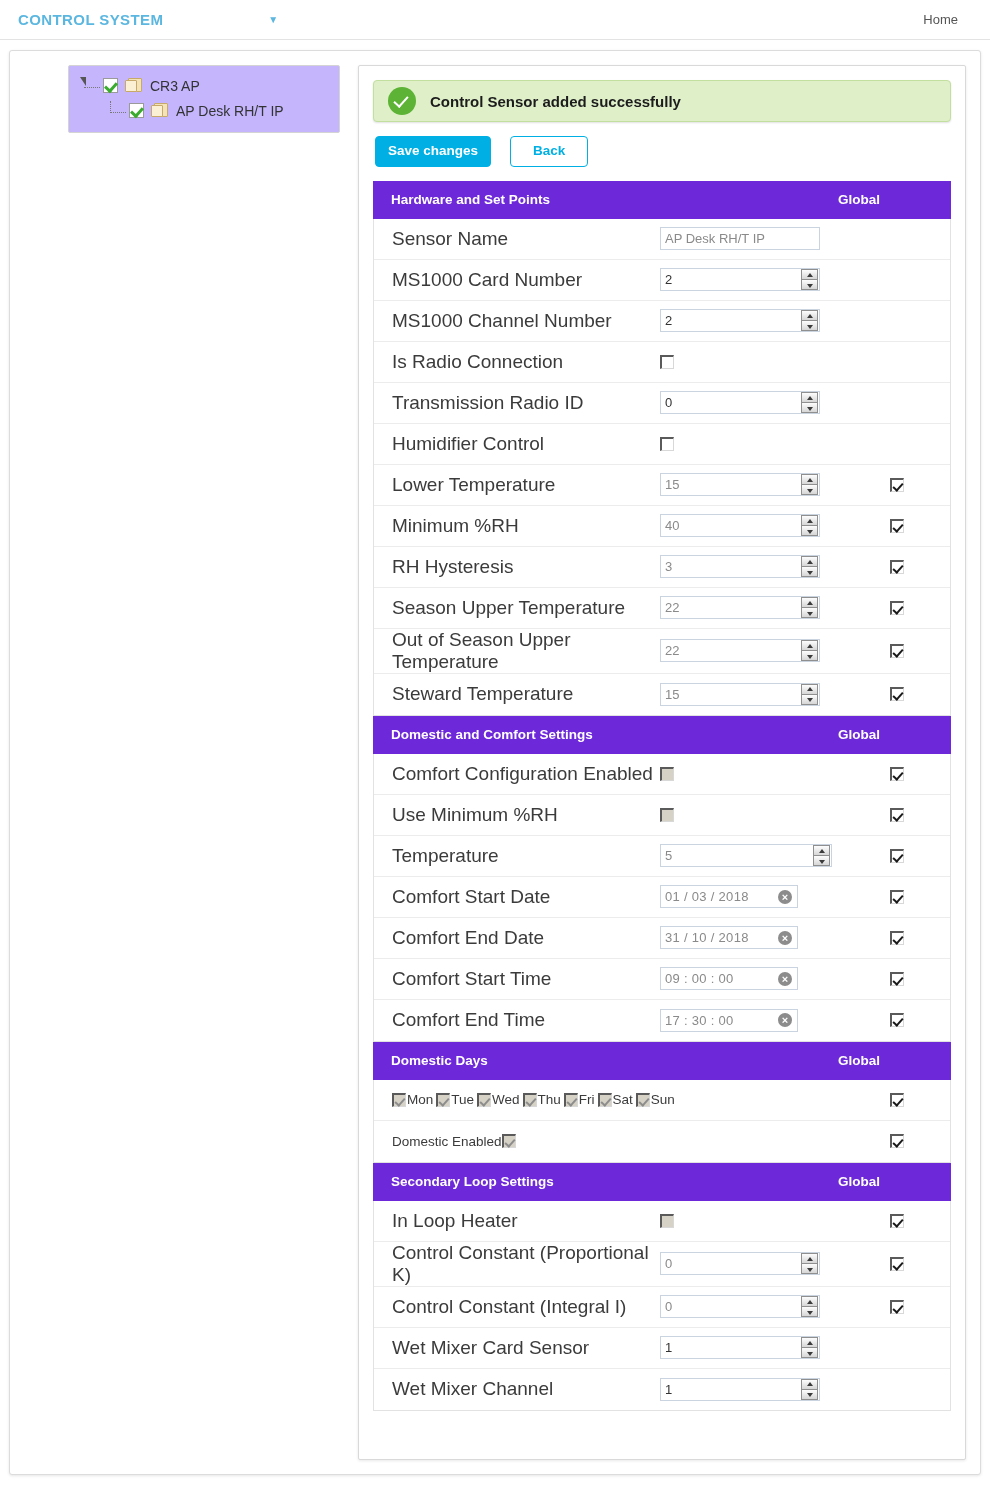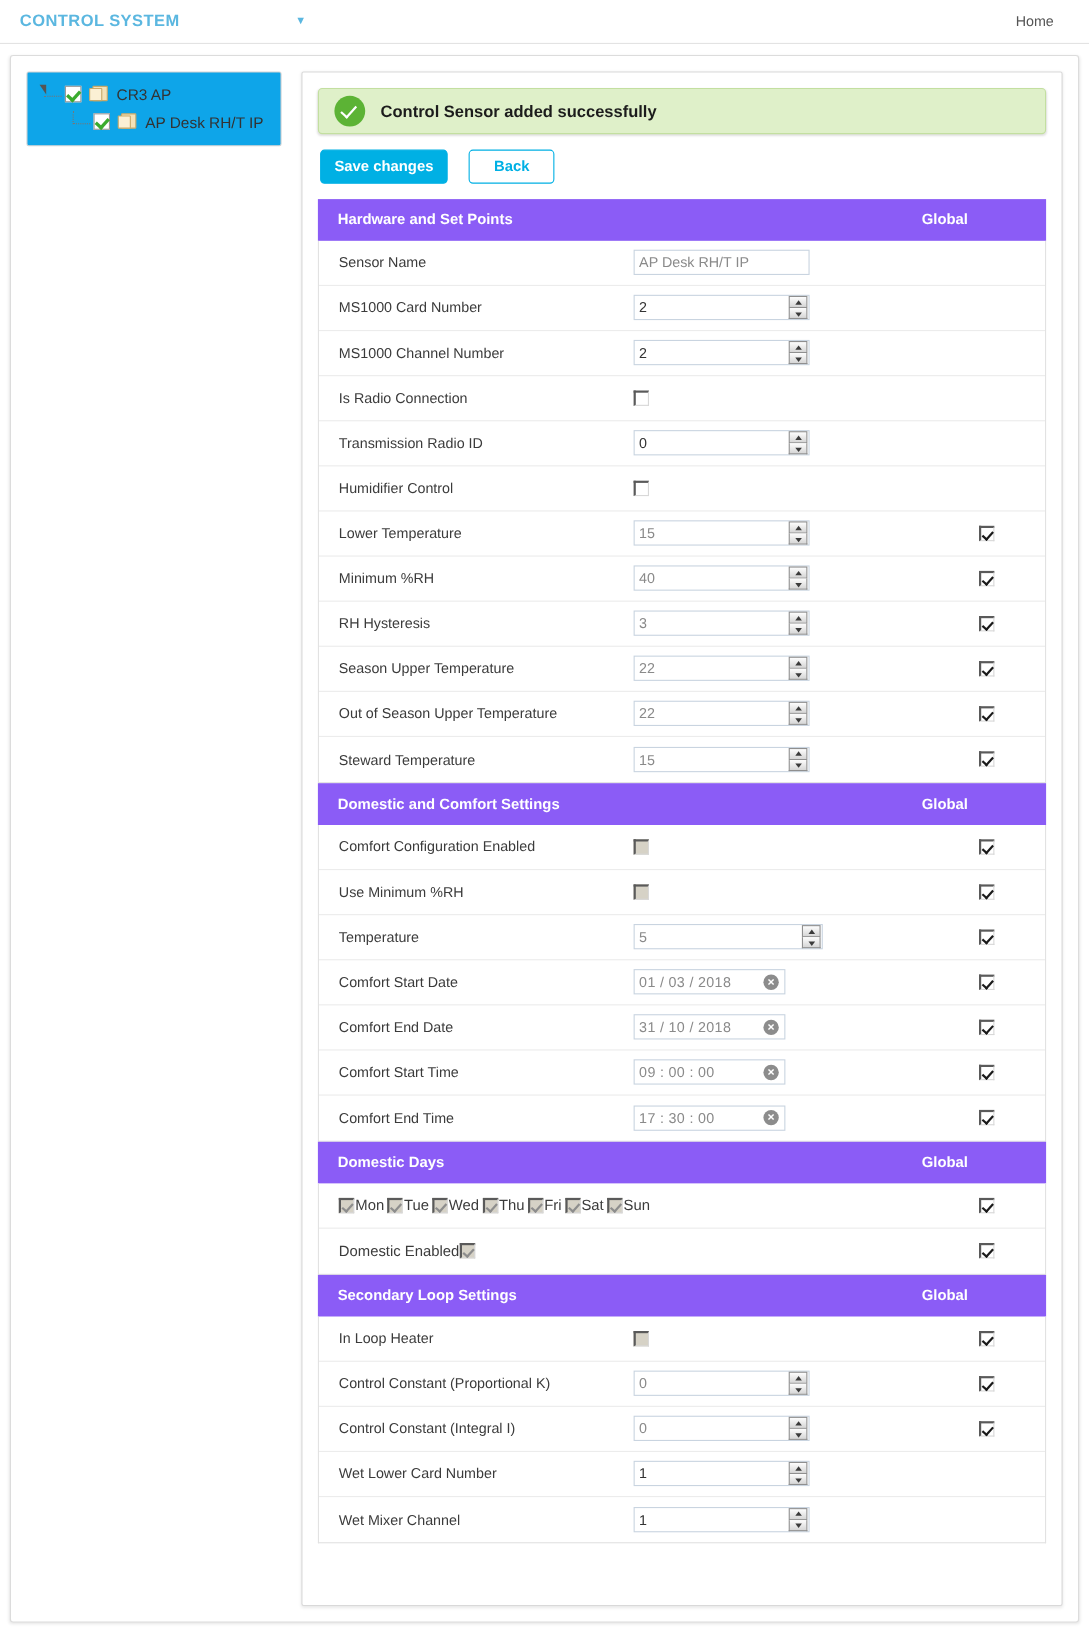--- a/index.html
+++ b/index.html
@@ -49,26 +49,27 @@
     box-shadow: 0 1px 3px rgba(0,0,0,0.10);
     min-height: 1425px;
     padding: 14px;
     display: flex;
     align-items: flex-start;
     gap: 18px;
   }
 
   
   .tree-box {
-    width: 232px;
+    width: 272px;
     border: 1px solid #d4d4d4;
     border-radius: 2px;
-    background: #0ea5e9;
+    background: #c4b5fd;
     padding: 7px 8px 9px 8px;
     flex: none;
+    margin-left: 44px;
   }
   .tree-row {
     display: flex;
     align-items: center;
     height: 25px;
     font-size: 14px;
     color: #333;
     white-space: nowrap;
   }
   .tree-row.child { padding-left: 26px; }
@@ -199,21 +200,21 @@
   .btn-outline {
     background: #ffffff;
     color: #00b0e4;
     border: 1px solid #00b0e4;
     padding: 7px 22px;
   }
 
   
   .section { margin-top: 0; }
   .section-head {
-    background: #8b5cf6;
+    background: #6d28d9;
     color: #ffffff;
     height: 38px;
     display: flex;
     align-items: center;
     padding: 0 18px;
     font-size: 13.5px;
     font-weight: bold;
   }
   .section-head .global-label {
     margin-left: auto;
@@ -227,21 +228,21 @@
   .row {
     display: flex;
     align-items: center;
     min-height: 41px;
     border-bottom: 1px solid #ececec;
     padding: 0 0 0 18px;
   }
   .row:last-child { border-bottom: none; }
   .row-label {
     width: 268px;
-    font-size: 13px;
+    font-size: 19px;
     color: #3b3b3b;
     flex: none;
   }
   .row-field {
     flex: 1;
     display: flex;
     align-items: center;
   }
   .row-global {
     width: 90px;
@@ -746,21 +747,21 @@
                       <span class="sb up"></span>
                       <span class="sb down"></span>
                     </span>
                   </span>
                 </div>
                 <div class="row-global">
                   <span class="cb checked"></span>
                 </div>
               </div>
               <div class="row">
-                <div class="row-label">Wet Lower Card Number</div>
+                <div class="row-label">Wet Mixer Card Sensor</div>
                 <div class="row-field">
                   <span class="inp inp-num inp-dark">
                     <span>1</span>
                     <span class="spinner">
                       <span class="sb up"></span>
                       <span class="sb down"></span>
                     </span>
                   </span>
                 </div>
                 <div class="row-global"></div>

